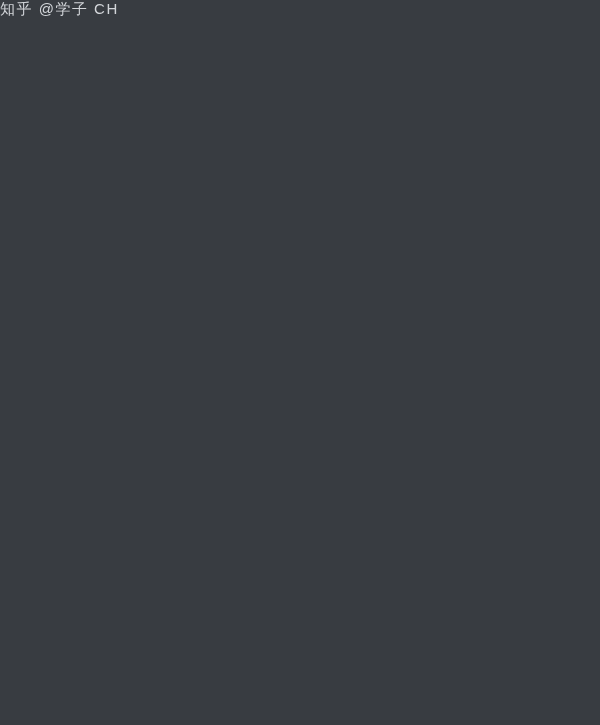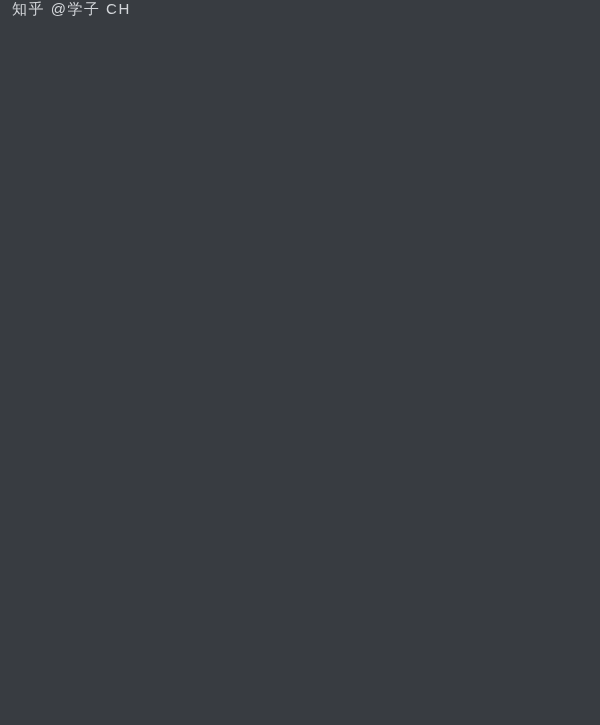--- a/index.html
+++ b/index.html
@@ -1,20 +1,20 @@
 <!DOCTYPE html>
 <html><head>
 <meta charset="utf-8">
 <style>
   html,body{margin:0;padding:0;}
   body{width:600px;height:725px;background:#383c41;overflow:hidden;
        font-family:"Liberation Sans","DejaVu Sans",sans-serif;}
   #canvas{position:relative;width:600px;height:725px;}
   svg#links{position:absolute;left:0;top:0;width:600px;height:725px;}
-  .wm{position:absolute;color:#d2d5d9;font-size:15px;letter-spacing:1.5px;white-space:nowrap;padding-left:12px;}
+  .wm{position:absolute;color:#d2d5d9;font-size:15px;letter-spacing:1.5px;white-space:nowrap;}
 </style>
 </head>
 <body>
 
 <div id="canvas">
   <svg id="links"></svg>
   <div class="wm">知乎 @学子 CH</div>
 </div>
 
 </body></html>

